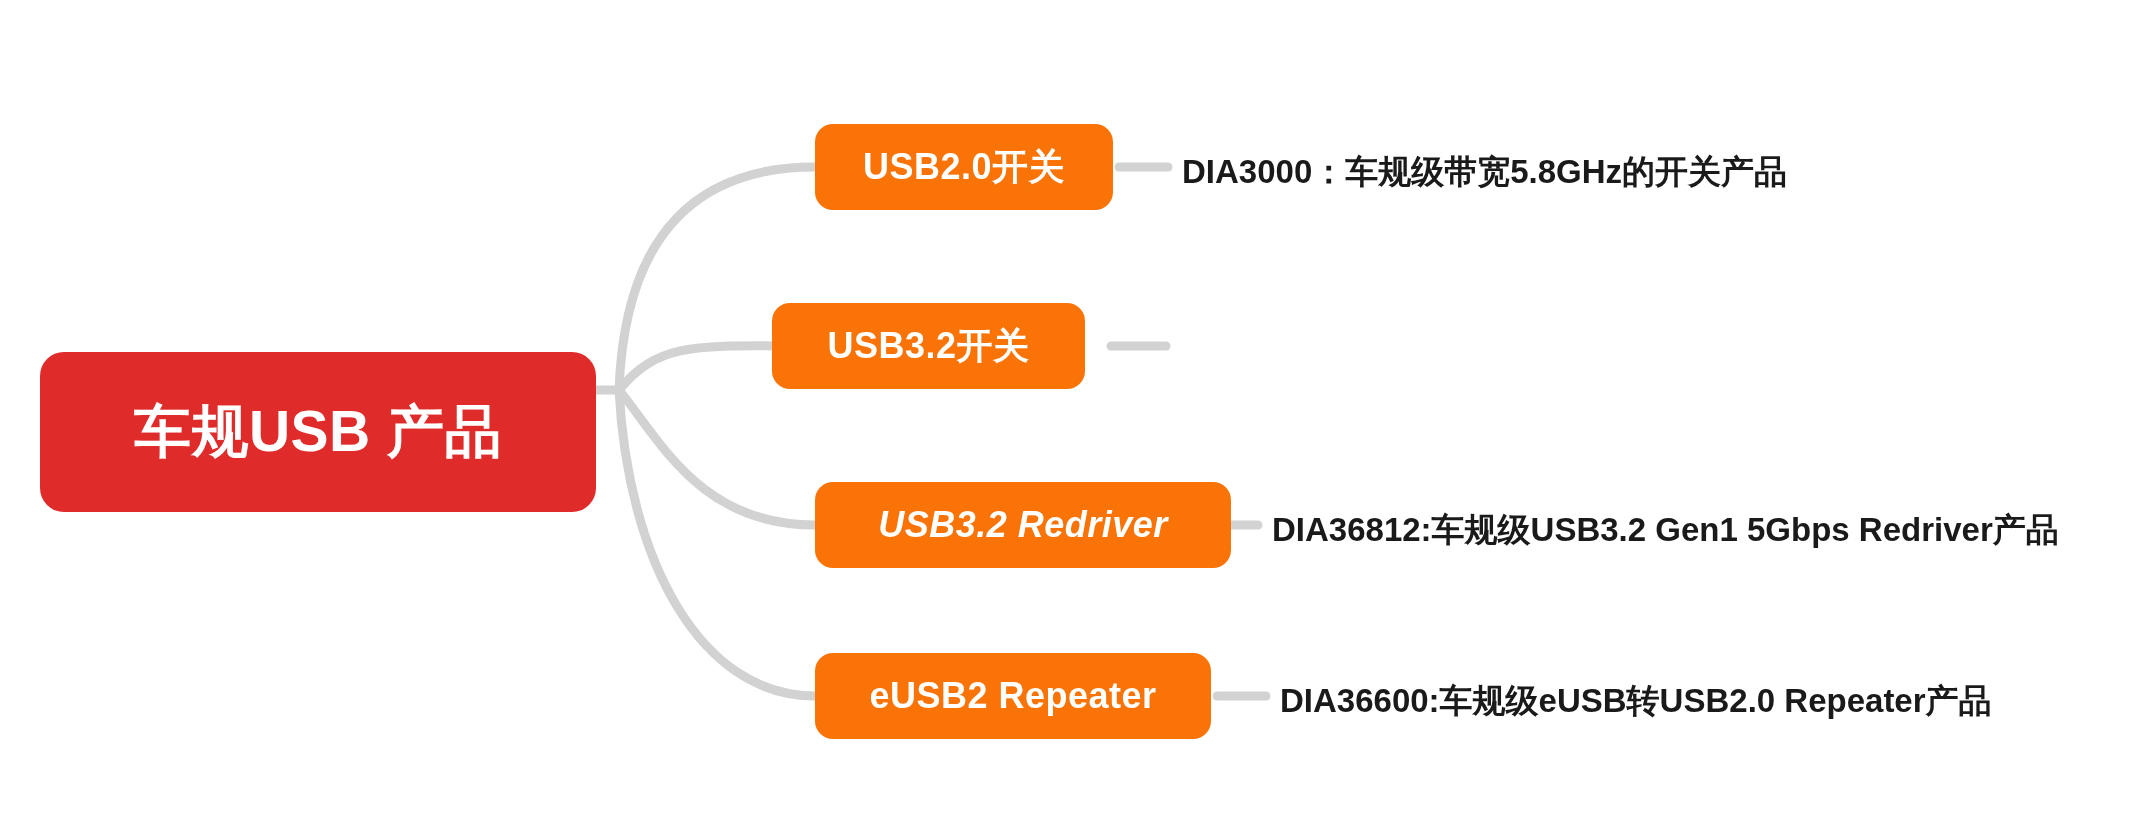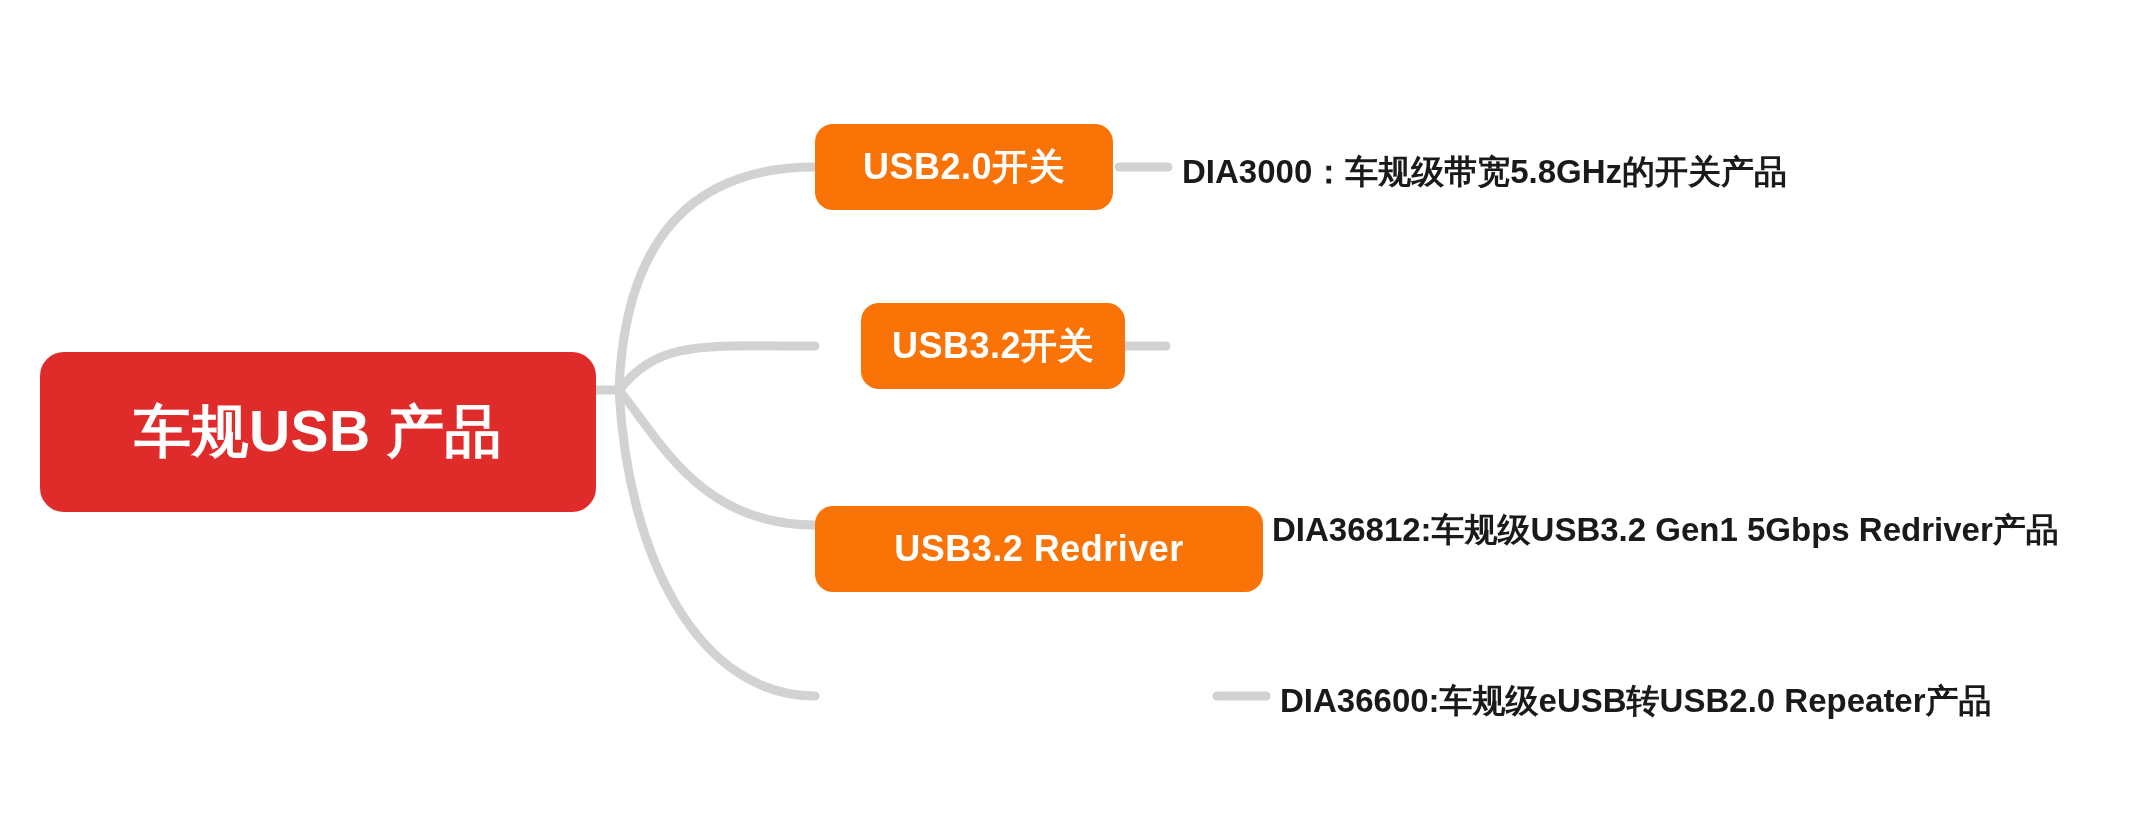--- a/index.html
+++ b/index.html
@@ -47,22 +47,22 @@
     border-radius: 24px;
     font-size: 57px;
     text-align: right;
   }
   .branch-node {
     background: #F97306;
     font-size: 36px;
     height: 86px;
   }
   #branch-node-0 { left: 815px; top: 124px;  width: 298px; }
-  #branch-node-1 { left: 861px; top: 303px;  width: 264px; }
-  #branch-node-2 { left: 815px; top: 506px;  width: 448px; }
+  #branch-node-1 { left: 772px; top: 303px;  width: 313px; }
+  #branch-node-2 { left: 815px; top: 482px;  width: 416px; font-style: italic; }
   #branch-node-3 { left: 815px; top: 653px;  width: 396px; }
 
   .leaf-text {
     position: absolute;
     color: #1a1a1a;
     font-size: 33px;
     font-weight: bold;
     white-space: nowrap;
     z-index: 3;
     letter-spacing: 0px;
@@ -97,15 +97,16 @@
   <div class="node" id="root-node">车规USB 产品</div>
 
   <div class="node branch-node" id="branch-node-0">USB2.0开关</div>
   <div class="leaf-text" id="leaf-text-0">DIA3000：车规级带宽5.8GHz的开关产品</div>
 
   <div class="node branch-node" id="branch-node-1">USB3.2开关</div>
 
   <div class="node branch-node" id="branch-node-2">USB3.2 Redriver</div>
   <div class="leaf-text" id="leaf-text-2">DIA36812:车规级USB3.2 Gen1 5Gbps Redriver产品</div>
 
+  <div class="node branch-node" id="branch-node-3">eUSB2 Repeater</div>
   <div class="leaf-text" id="leaf-text-3">DIA36600:车规级eUSB转USB2.0 Repeater产品</div>
 
 </div>
 
 </body></html>

